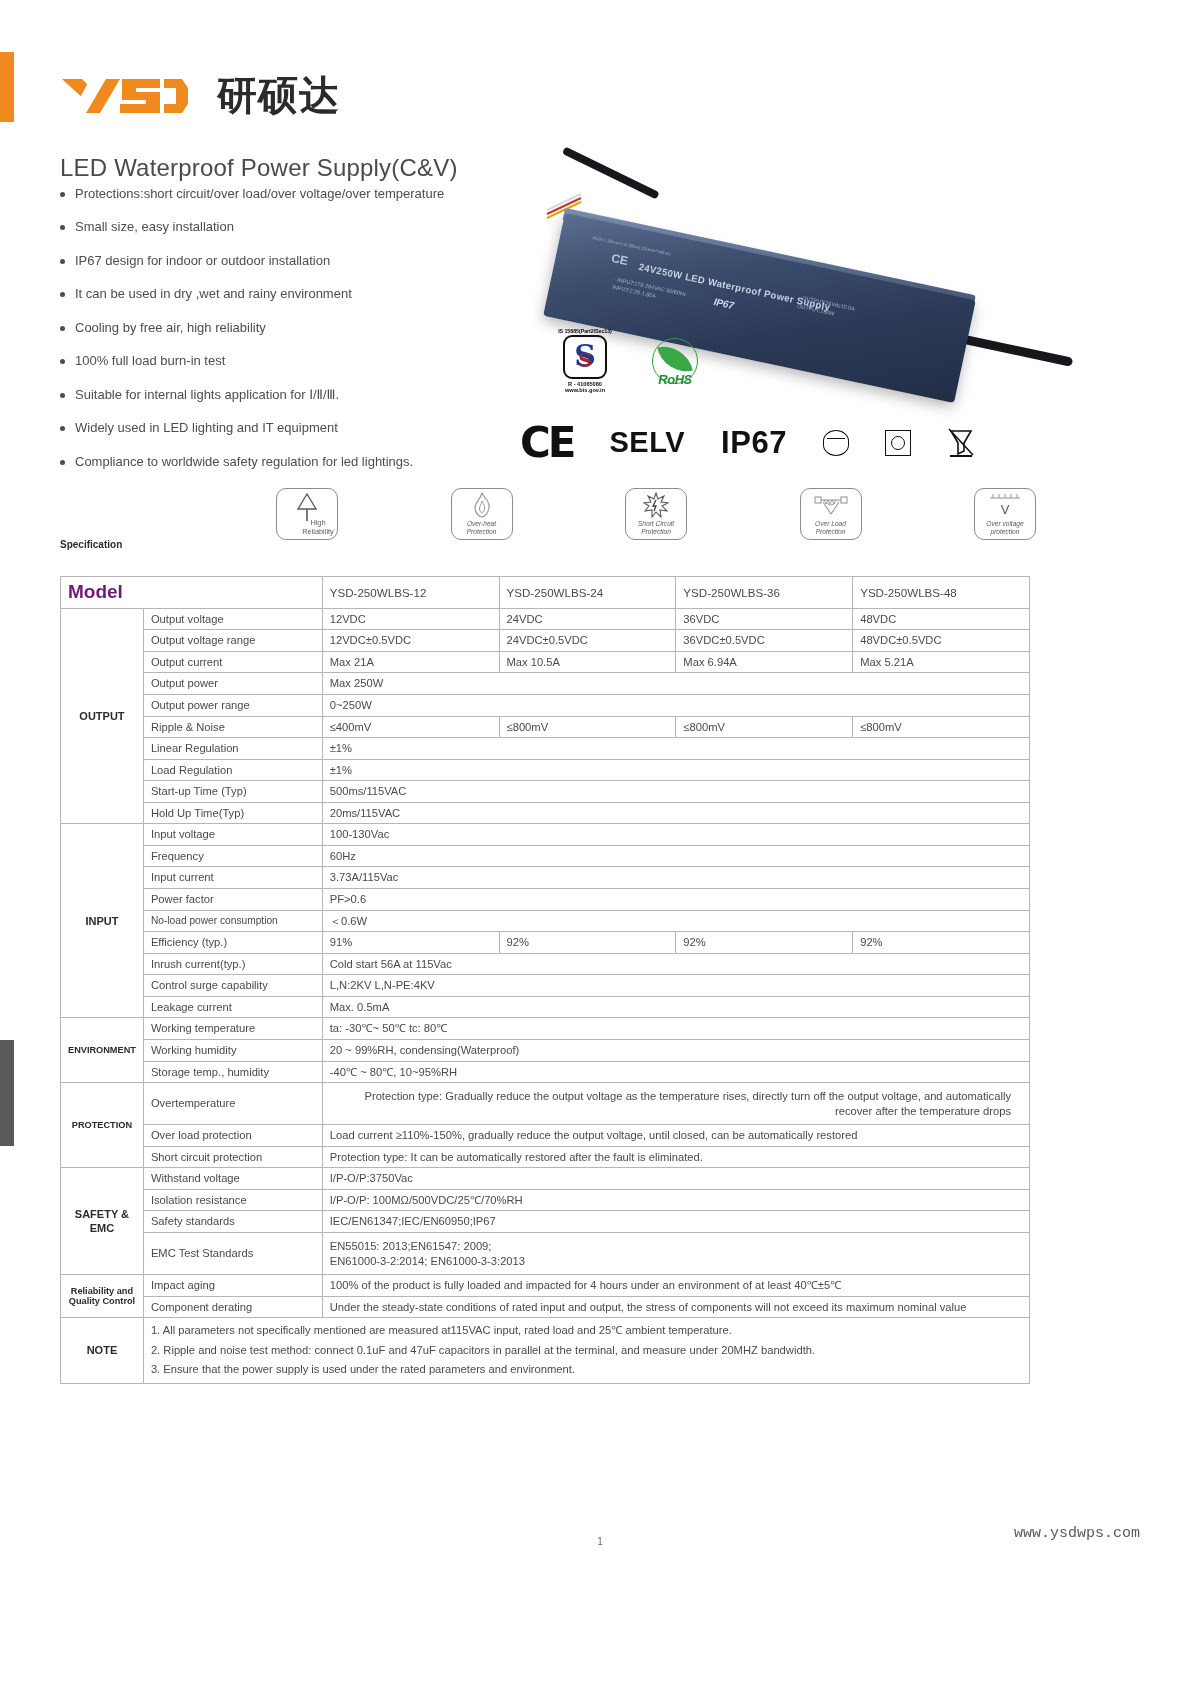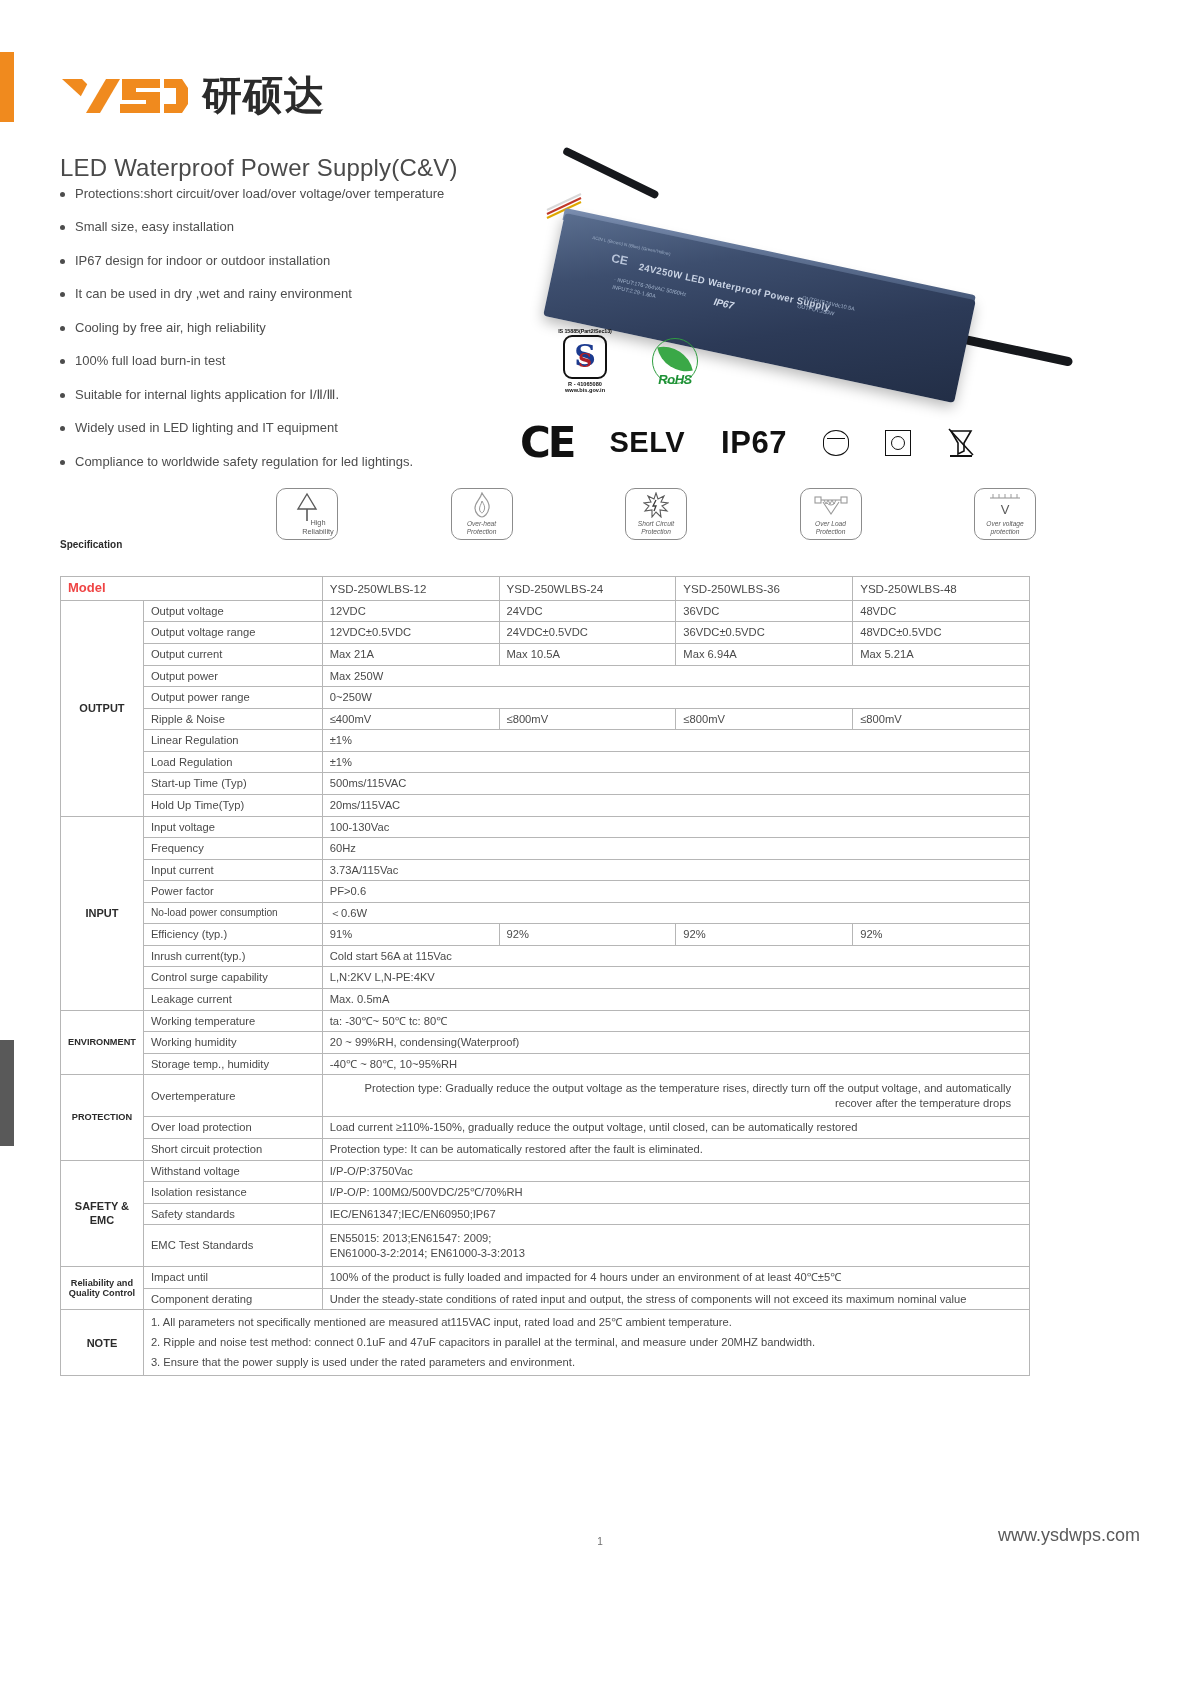--- a/index.html
+++ b/index.html
@@ -10,21 +10,21 @@
     font-family:"Liberation Sans", sans-serif;
     color:#3b3b3b;
     position:relative;
     overflow:hidden;
   }
   
   .edge-top { position:absolute; left:0; top:52px; width:14px; height:70px; background:#f08a1e; }
   .edge-mid { position:absolute; left:0; top:1040px; width:14px; height:106px; background:#595959; }
 
   
-  .logo-wrap { position:absolute; left:60px; top:68px; display:flex; align-items:center; gap:14px; }
+  .logo-wrap { position:absolute; left:60px; top:68px; display:flex; align-items:center; gap:29px; }
   .logo-mark { display:flex; align-items:center; }
   .logo-cn { font-size:40px; font-weight:bold; color:#2b2b2b; letter-spacing:1px; font-family:"DejaVu Sans", sans-serif; }
 
   .page-title {
     position:absolute; left:60px; top:138px;
     font-size:24px; color:#4a4a4a; font-weight:normal; letter-spacing:.2px;
   }
 
   
   .features { position:absolute; left:60px; top:186px; width:470px; }
@@ -130,31 +130,31 @@
   table.spec {
     position:absolute; left:60px; top:576px;
     width:970px; border-collapse:collapse;
     font-size:11.2px; color:#4a4a4a;
   }
   table.spec td { border:1px solid #b6b6b6; padding:3px 7px; vertical-align:middle; line-height:1.3; }
   .c-group { width:78px; text-align:center; font-weight:bold; font-size:11px; color:#2b2b2b; }
   .c-group.small { font-size:9.2px; line-height:1.15; }
   .c-param { width:180px; }
   .c-val { width:178px; }
-  .modelrow td { font-weight:bold; color:#ef4444; font-size:13px; padding:7px 9px; }
+  .modelrow td { font-weight:bold; color:#701a75; font-size:19px; padding:7px 9px; }
   .modelrow td.mv { font-weight:normal; color:#4a4a4a; font-size:11.6px; }
   .secline td { border-top:2px solid #7d7d7d; }
   .center { text-align:right; }
   .note td { padding:6px 9px; }
   .note-list { margin:0; padding:0; list-style:none; }
   .note-list li { line-height:1.75; }
 
   
   .pg { position:absolute; left:0; right:0; top:1536px; text-align:center; font-size:10px; color:#6d6d6d; }
-  .site { position:absolute; right:60px; top:1525px; font-size:18px; color:#5a5a5a; }
+  .site { position:absolute; right:60px; top:1525px; font-size:15px; color:#5a5a5a;font-family:Liberation Mono, monospace; }
 </style>
 </head>
 <body>
 
 <div class="edge-top"></div>
 <div class="edge-mid"></div>
 
 <div class="logo-wrap">
   <span class="logo-mark">
     <svg width="128" height="42" viewBox="0 0 128 42" aria-hidden="true">
@@ -479,21 +479,21 @@
       <td colspan="4">IEC/EN61347;IEC/EN60950;IP67</td>
     </tr>
     <tr>
       <td class="c-param">EMC Test Standards</td>
       <td colspan="4" style="white-space:pre-line;padding:6px 7px">EN55015: 2013;EN61547: 2009;
 EN61000-3-2:2014; EN61000-3-3:2013</td>
     </tr>
 
     <tr class="secline">
       <td class="c-group small" rowspan="2">Reliability and Quality Control</td>
-      <td class="c-param">Impact until</td>
+      <td class="c-param">Impact aging</td>
       <td colspan="4">100% of the product is fully loaded and impacted for 4 hours under an environment of at least 40℃±5℃</td>
     </tr>
     <tr>
       <td class="c-param">Component derating</td>
       <td colspan="4">Under the steady-state conditions of rated input and output, the stress of components will not exceed its maximum nominal value</td>
     </tr>
 
     <tr class="secline note">
       <td class="c-group">NOTE</td>
       <td colspan="5">

